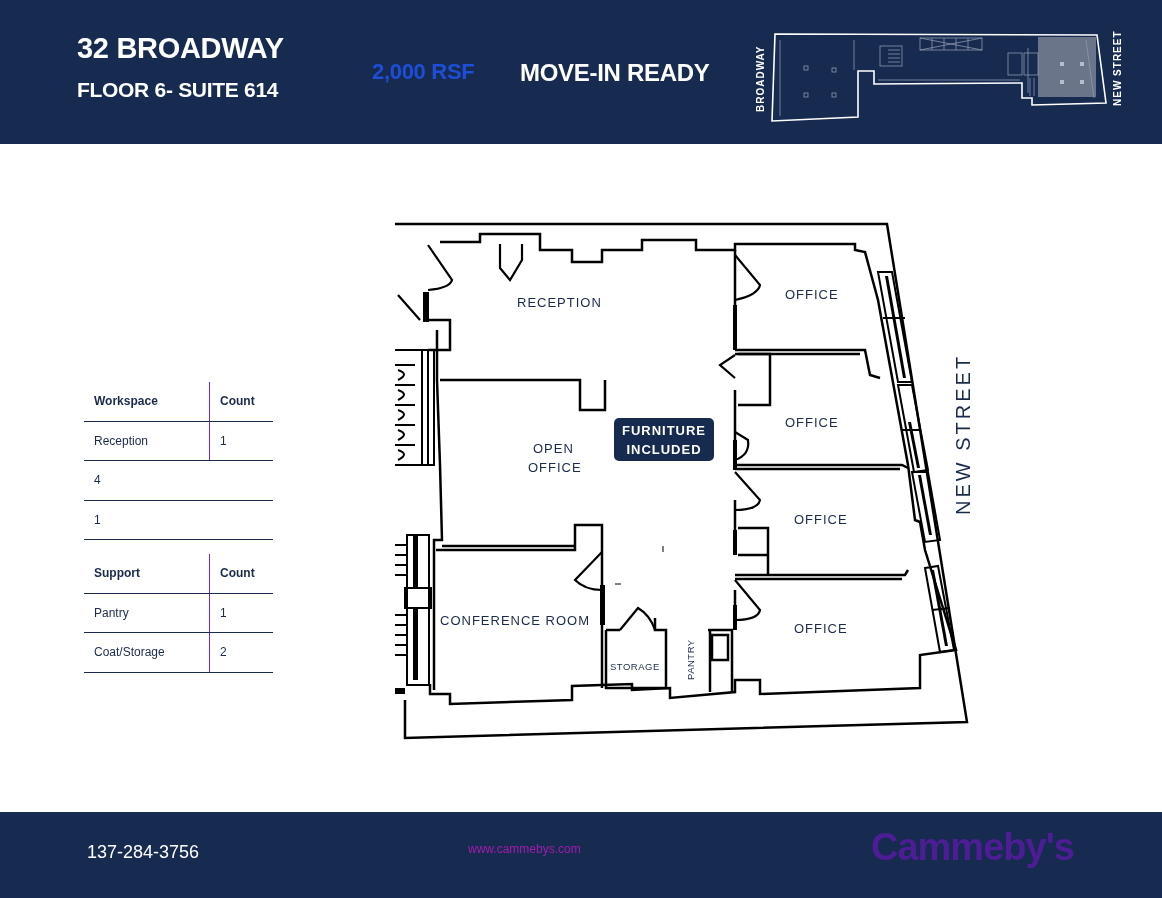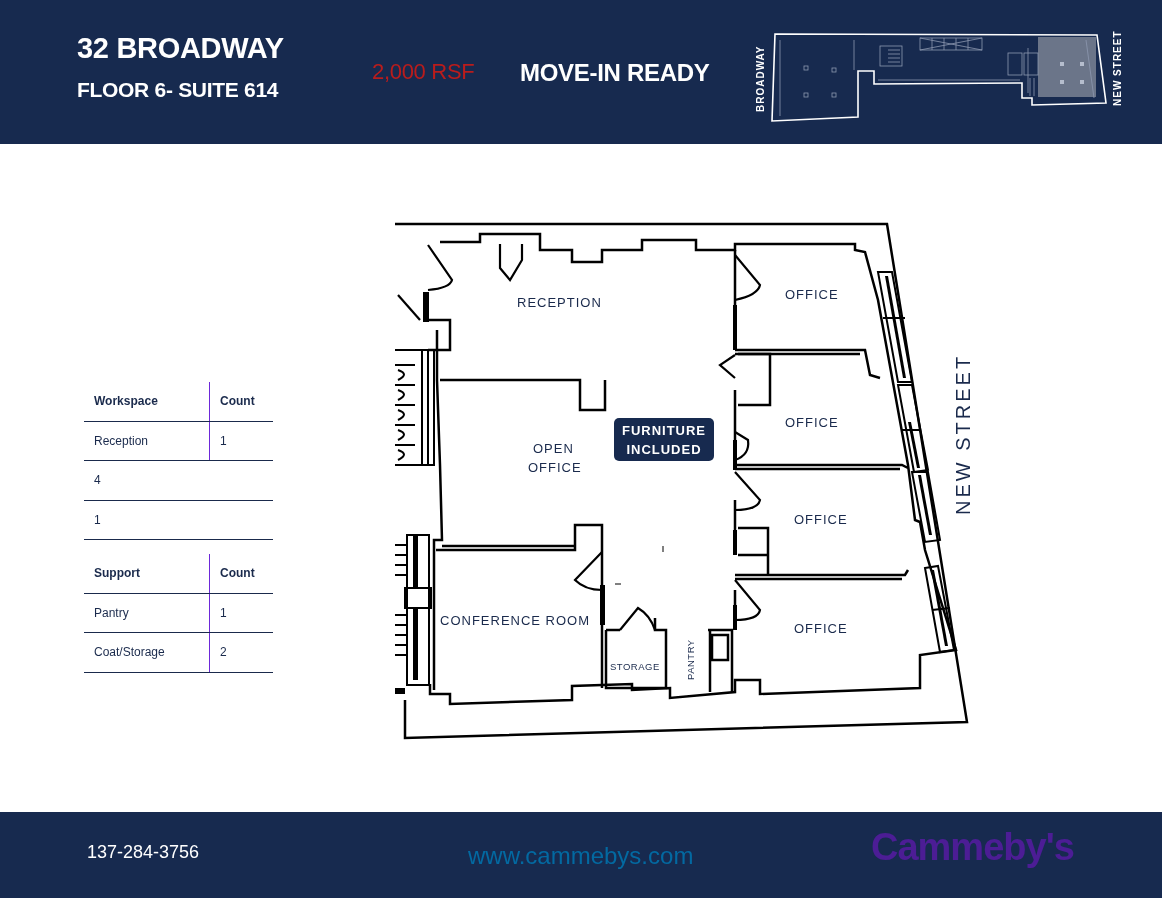--- a/index.html
+++ b/index.html
@@ -2,36 +2,36 @@
 <html><head>
 <meta charset="utf-8">
 <style>
   * { box-sizing: border-box; margin: 0; padding: 0; }
   html, body { width: 1162px; height: 898px; background: #ffffff; overflow: hidden; }
   body { position: relative; font-family: "Liberation Sans", "DejaVu Sans", sans-serif; color: #1a2a4c; }
 
   .header { position: absolute; left: 0; top: 0; width: 1162px; height: 144px; background: #172a4f; }
   .title { position: absolute; left: 77px; top: 32px; color: #fff; font-weight: bold; font-size: 29px; letter-spacing: -0.3px; text-align: right; }
   .subtitle { position: absolute; left: 77px; top: 78px; color: #fff; font-weight: bold; font-size: 21px; letter-spacing: -0.3px; }
-  .rsf { position: absolute; left: 372px; top: 59px; color: #b91c1c; font-weight: normal; font-size: 22px; letter-spacing: -0.3px; }
+  .rsf { position: absolute; left: 372px; top: 59px; color: #1d4ed8; font-weight: bold; font-size: 22px; letter-spacing: -0.3px; }
   .ready { position: absolute; left: 520px; top: 59px; color: #fff; font-weight: bold; font-size: 24px; letter-spacing: -0.3px; }
   .keyplan { position: absolute; left: 748px; top: 28px; width: 390px; height: 100px; }
 
   .table { position: absolute; left: 84px; width: 189px; font-size: 12px; color: #1a2a4c; }
   .table .row { display: flex; height: 39.5px; border-bottom: 1px solid #1a2a4c; align-items: center; }
   .table .c1 { width: 126px; padding-left: 10px; height: 100%; display: flex; align-items: center; border-right: 1px solid #6d28d9; }
   .table .c2 { padding-left: 10px; height: 100%; display: flex; align-items: center; }
   .table .head { font-weight: bold; }
 
   .plan { position: absolute; left: 380px; top: 210px; width: 600px; height: 540px; }
   .plan text { font-family: "Liberation Sans", "DejaVu Sans", sans-serif; fill: #1a2a4c; }
 
   .footer { position: absolute; left: 0; top: 812px; width: 1162px; height: 86px; background: #172a4f; }
   .phone { position: absolute; left: 87px; top: 842px; color: #fff; font-size: 18px; }
-  .website { position: absolute; left: 468px; top: 842px; color: #0369a1; font-size: 24px; text-align: center; }
+  .website { position: absolute; left: 468px; top: 842px; color: #a21caf; font-size: 12px; text-align: center; }
   .brand { position: absolute; left: 871px; top: 826px; color: #4c1d95; font-weight: bold; font-size: 38px; letter-spacing: -1px; }
 </style>
 </head>
 <body>
 
 <div class="header"></div>
 <div class="title">32 BROADWAY</div>
 <div class="subtitle">FLOOR 6- SUITE 614</div>
 <div class="rsf">2,000 RSF</div>
 <div class="ready">MOVE-IN READY</div>

